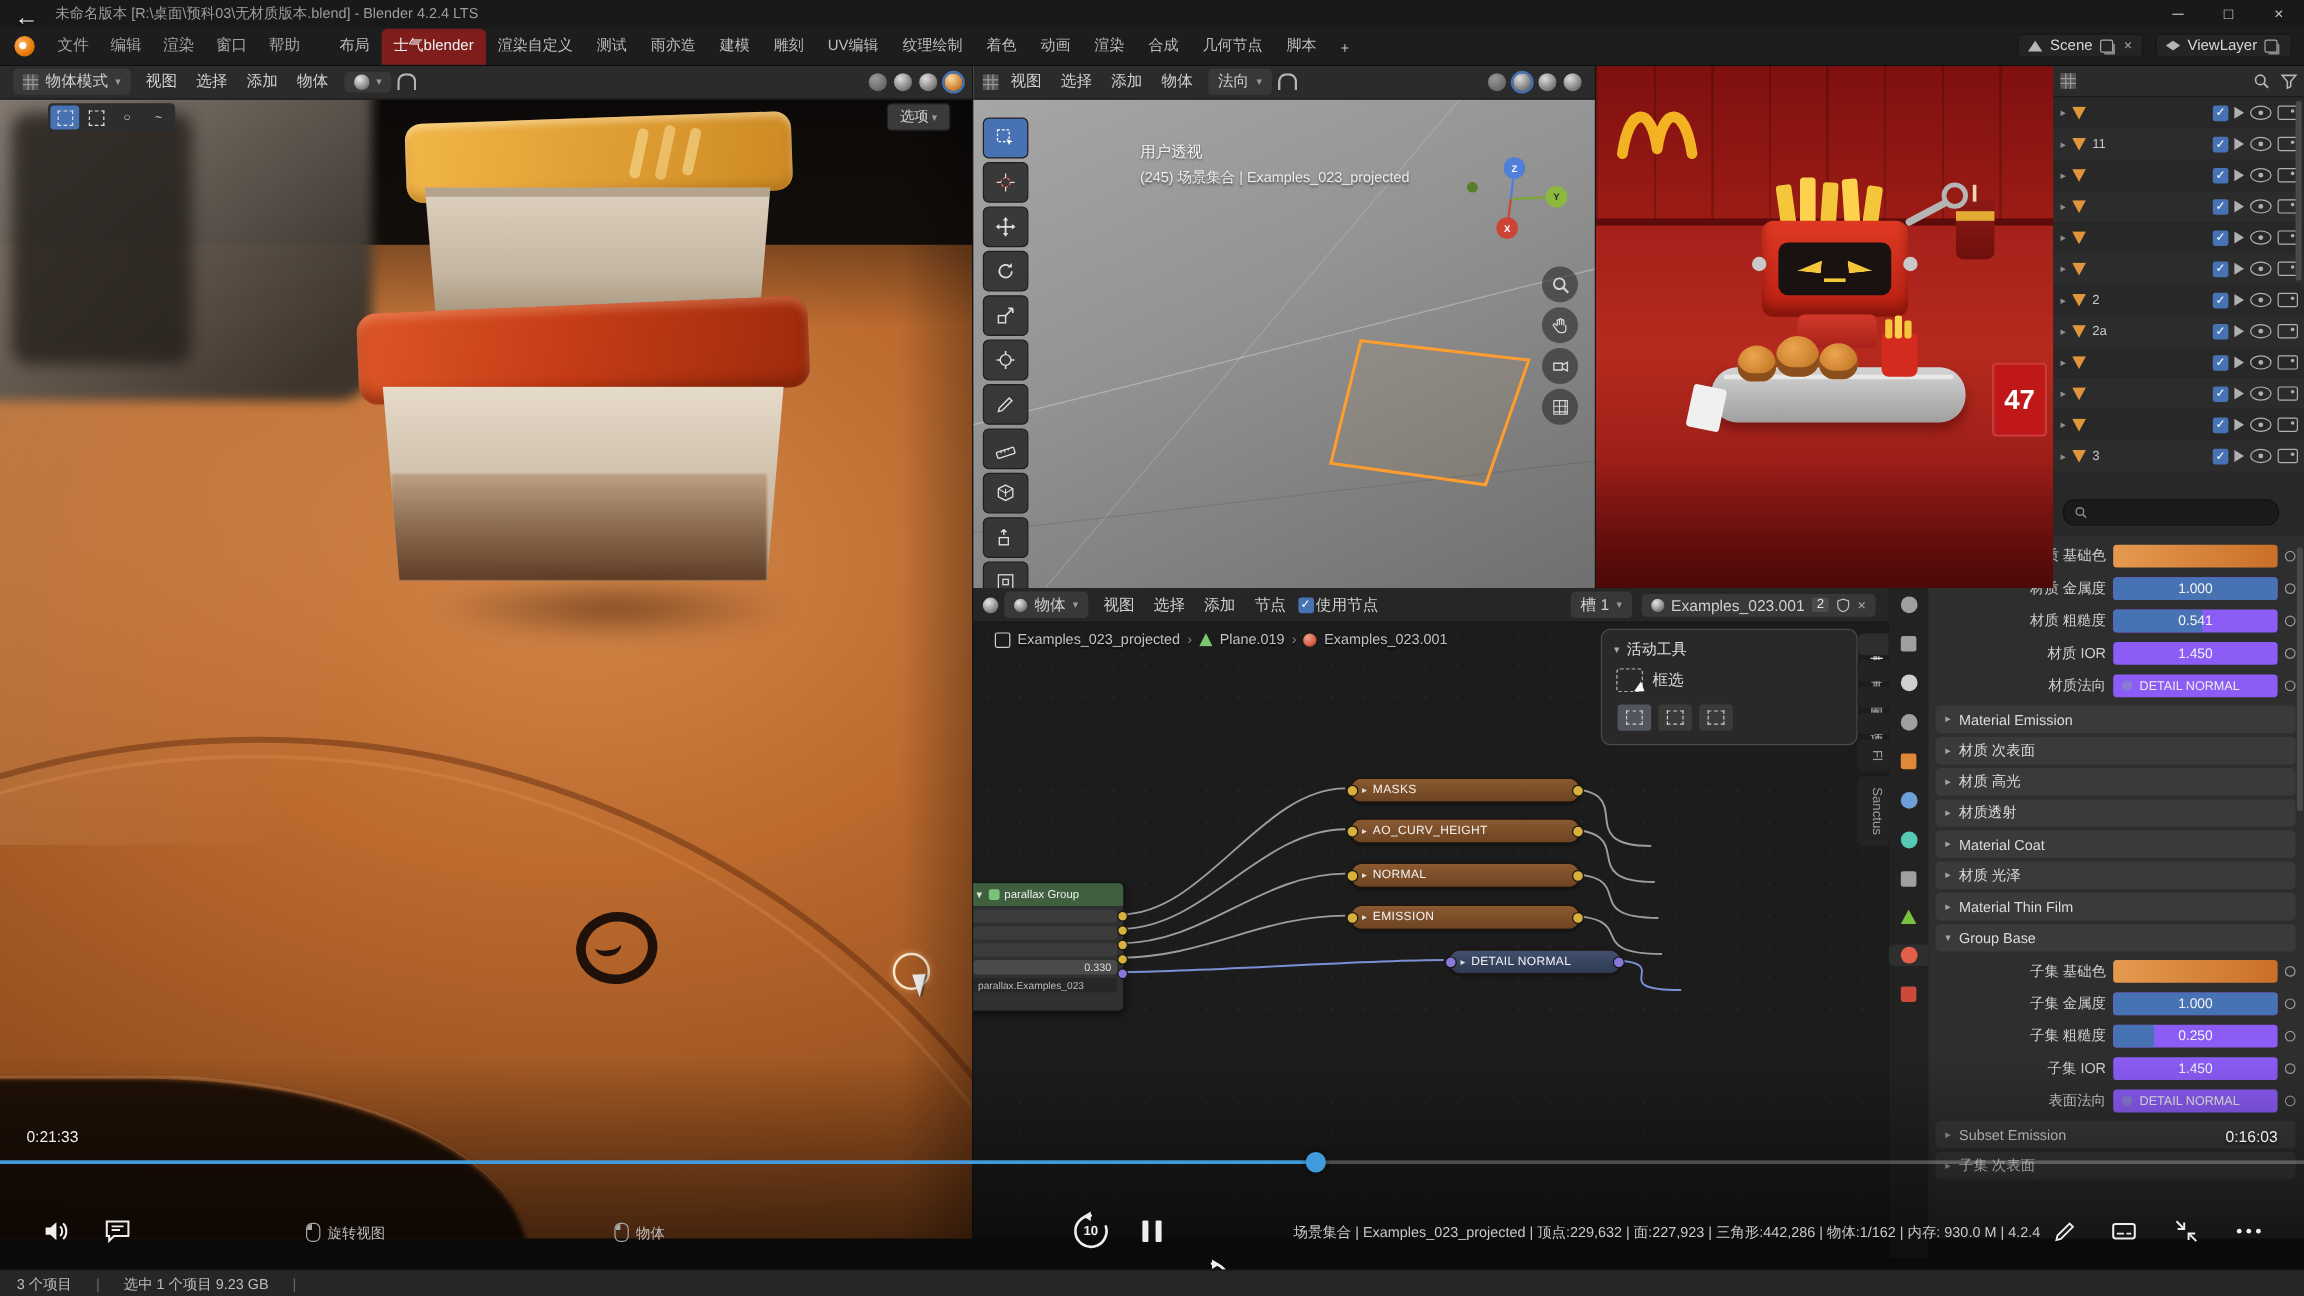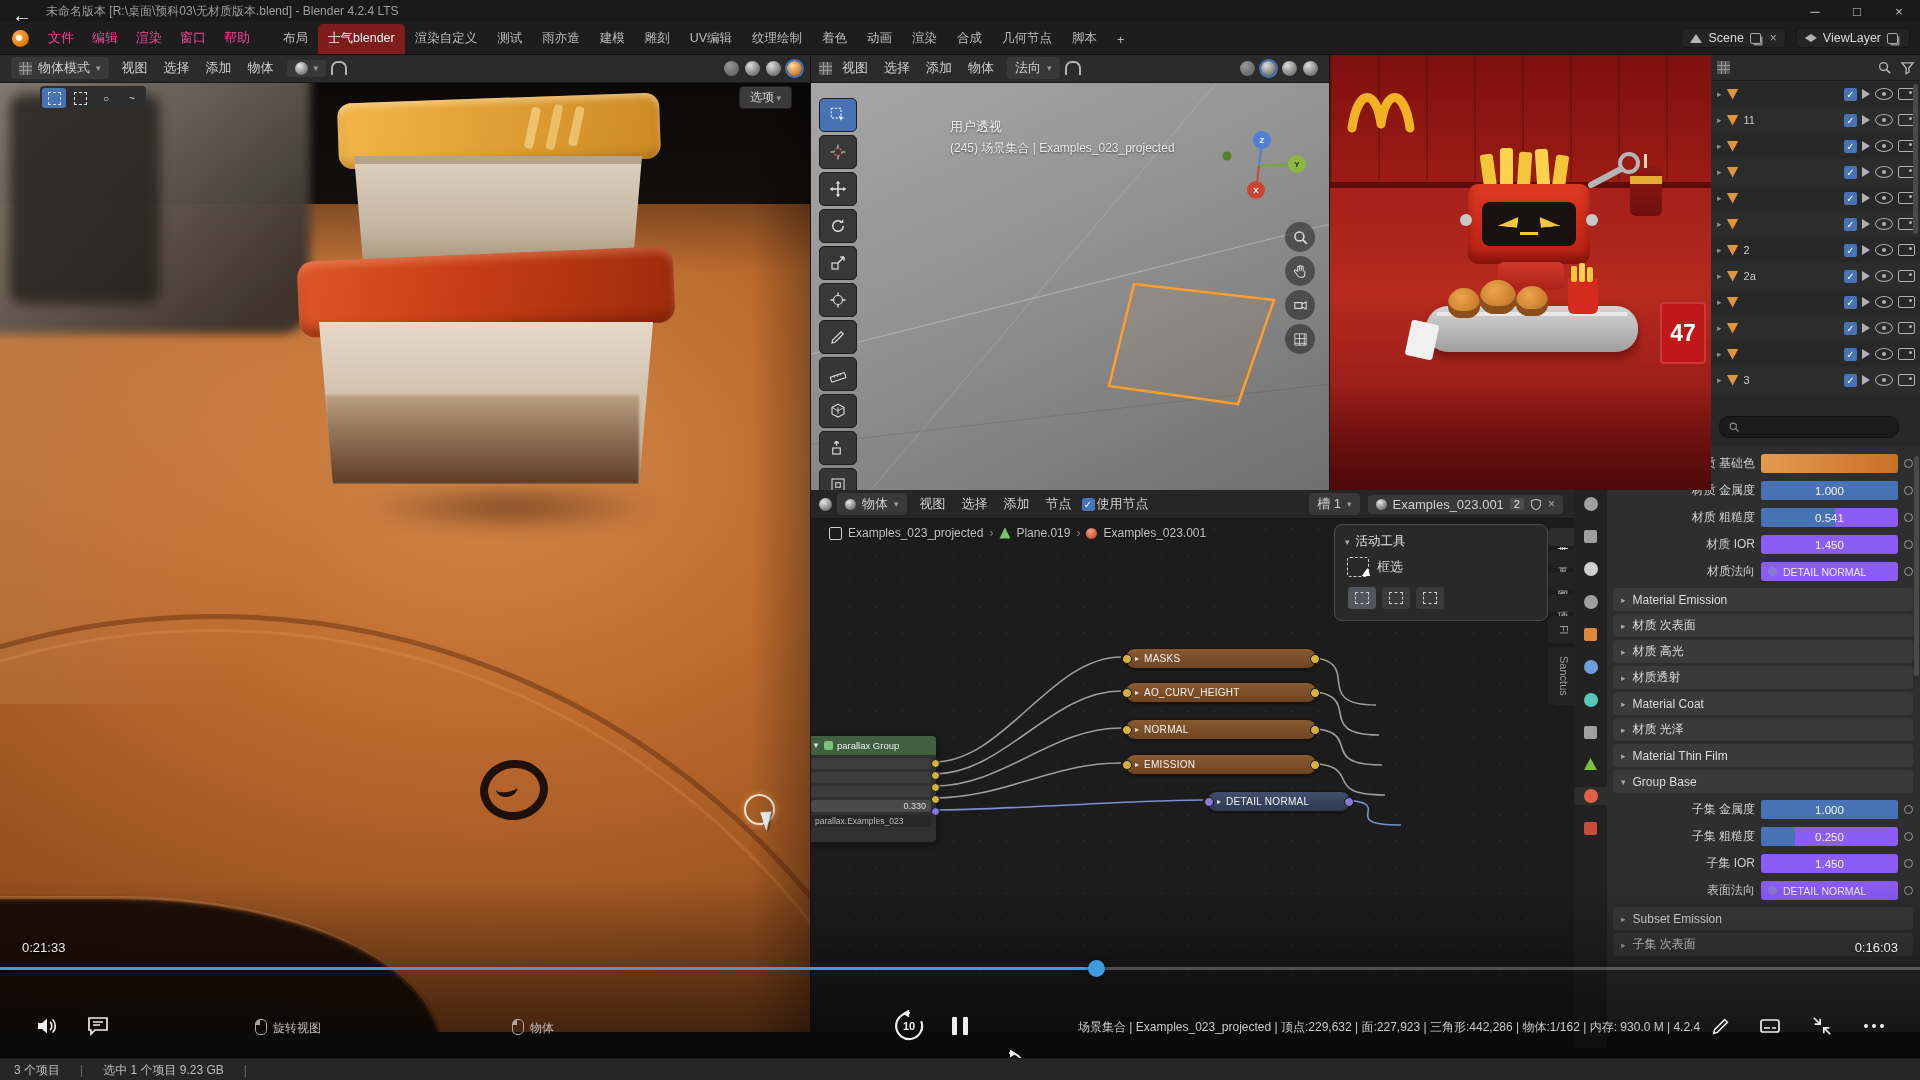--- a/index.html
+++ b/index.html
@@ -12,21 +12,21 @@
   #tb-title{font-size:12px;color:#9d9d9d;margin-left:46px;white-space:nowrap}
   #winbtns{margin-left:auto;display:flex}
   .winbtn{width:42px;height:22px;display:flex;align-items:center;justify-content:center;font-size:13px;color:#c9c9c9}
   #back-btn{position:absolute;left:12px;top:4px;font-size:20px;font-weight:bold;color:#f0f0f0;z-index:70;text-shadow:0 1px 2px rgba(0,0,0,.7)}
 
   
   #topbar{position:absolute;left:0;top:22px;width:1920px;height:32px;background:#1d1d1d;display:flex;align-items:center;z-index:10;border-bottom:1px solid #101010}
   #blender-logo{width:17px;height:17px;border-radius:50%;background:radial-gradient(circle at 35% 35%,#ffb25e,#e87d0d 60%,#9c4f04);margin:0 10px 0 12px;position:relative}
   #blender-logo::after{content:'';position:absolute;left:4px;top:5px;width:6px;height:6px;border-radius:50%;background:#fff}
   #tb-menus{display:flex}
-  .mi{padding:3px 9px;font-size:13px;color:#ec4899;border-radius:3px}
+  .mi{padding:3px 9px;font-size:13px;color:#a3a3a3;border-radius:3px}
   #tb-tabs{display:flex;margin-left:14px;align-items:flex-end;height:100%}
   .wtab{padding:6px 10px 7px;font-size:12.5px;color:#bdbdbd;white-space:nowrap}
   .wtab.active{background:#7f1d1d;color:#f2f2f2;border-radius:5px 5px 0 0}
   #scene-box,#vl-box{display:flex;align-items:center;gap:6px;font-size:12.5px;color:#d8d8d8;background:#242424;border:1px solid #171717;border-radius:4px;padding:2px 8px;margin-right:10px}
   #scene-box{margin-left:auto}
   .tri-ico{width:0;height:0;border-left:6px solid transparent;border-right:6px solid transparent;border-bottom:9px solid #b5b5b5}
   .cicon{width:9px;height:9px;border:1.2px solid #a8a8a8;border-radius:2px;box-shadow:2.5px 2.5px 0 -1px #8a8a8a;margin-right:3px}
   .xico{font-size:12px;color:#a8a8a8}
   .dia-ico{width:12px;height:8px;background:#b5b5b5;clip-path:polygon(50% 0,100% 50%,50% 100%,0 50%)}
   .dd::after{content:' ▾';font-size:9px;color:#9a9a9a}
@@ -854,20 +854,25 @@
         </div>
         <div class="ppanel">
           <span class="parr">▸</span>
           <span>Material Thin Film</span>
         </div>
         <div class="ppanel">
           <span class="parr">▾</span>
           <span>Group Base</span>
         </div>
         <div class="prow">
+          <span class="plab">子集 基础色</span>
+          <div class="pctl color"></div>
+          <span class="pdot"></span>
+        </div>
+        <div class="prow">
           <span class="plab">子集 金属度</span>
           <div class="pctl slider">
             <div class="pfill" style="width: 100%;"></div>
             <span class="pval">1.000</span>
           </div>
           <span class="pdot"></span>
         </div>
         <div class="prow">
           <span class="plab">子集 粗糙度</span>
           <div class="pctl slider">

